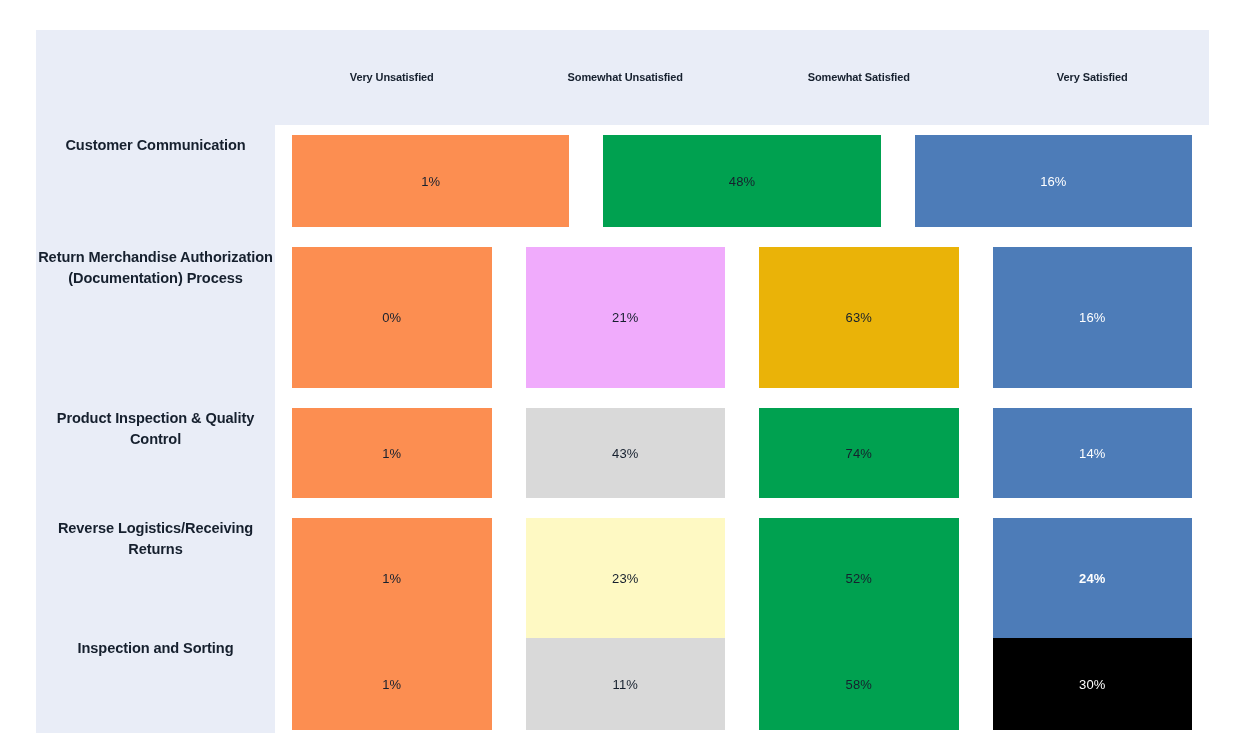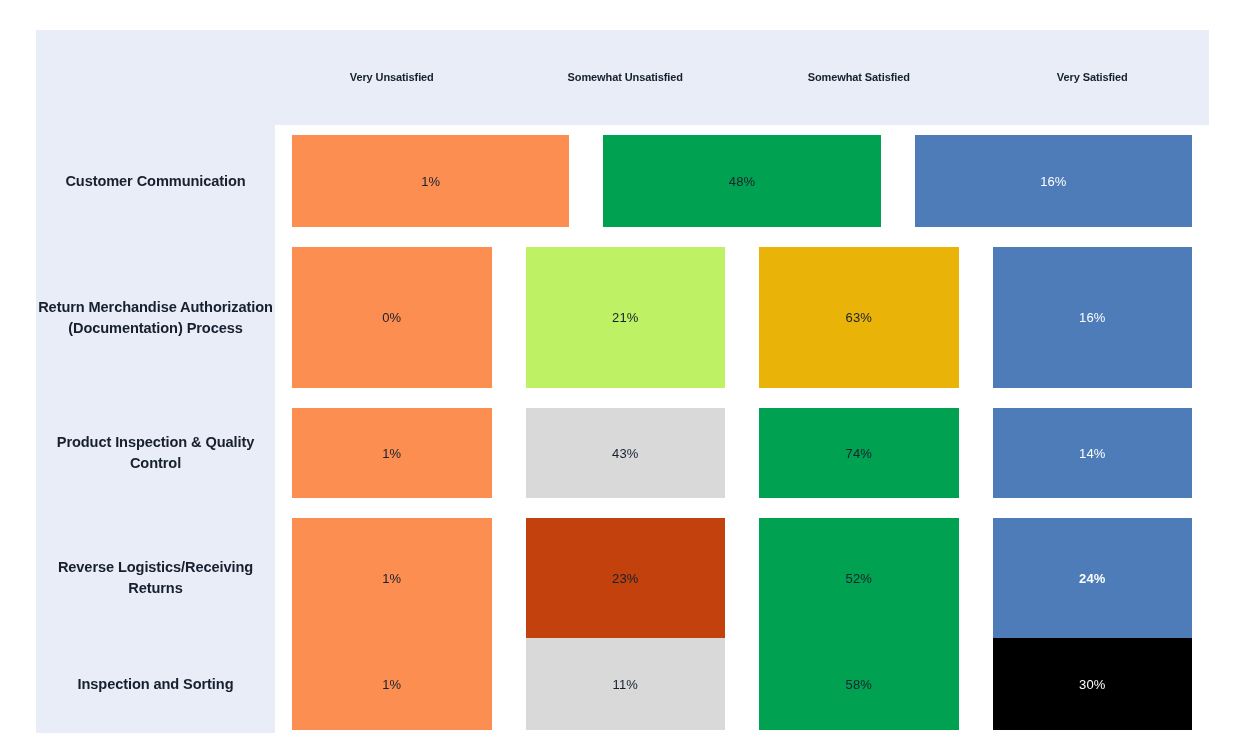--- a/index.html
+++ b/index.html
@@ -67,21 +67,20 @@
     left: 36px;
     top: 125px;
     width: 239px;
     height: 608px;
   }
   .row-label {
     position: absolute;
     left: 0;
     width: 239px;
     display: flex;
-    align-items: center;
     justify-content: center;
     text-align: center;
     padding: 0 0;
   }
   .row-label span {
     font-size: 14.6px;
     font-weight: bold;
     color: #16202e;
     line-height: 1.42;
     letter-spacing: -0.1px;
@@ -184,21 +183,21 @@
           </div>
         </div>
       </div>
       <div class="cell-row" style="top: 122px; height: 141px;">
         <div class="cell-slot">
           <div class="cell-box" style="background: rgb(252, 142, 81);">
             <span class="cell-value dark">0%</span>
           </div>
         </div>
         <div class="cell-slot">
-          <div class="cell-box" style="background: #bef264;">
+          <div class="cell-box" style="background: #f0abfc;">
             <span class="cell-value dark">21%</span>
           </div>
         </div>
         <div class="cell-slot">
           <div class="cell-box" style="background: #eab308;">
             <span class="cell-value dark">63%</span>
           </div>
         </div>
         <div class="cell-slot">
           <div class="cell-box" style="background: rgb(77, 124, 184);">
@@ -228,21 +227,21 @@
           </div>
         </div>
       </div>
       <div class="cell-row" style="top: 393px; height: 120px;">
         <div class="cell-slot">
           <div class="cell-box" style="background: rgb(252, 142, 81);">
             <span class="cell-value dark">1%</span>
           </div>
         </div>
         <div class="cell-slot">
-          <div class="cell-box" style="background: #c2410c;">
+          <div class="cell-box" style="background: #fef9c3;">
             <span class="cell-value dark">23%</span>
           </div>
         </div>
         <div class="cell-slot">
           <div class="cell-box" style="background: rgb(0, 161, 80);">
             <span class="cell-value dark">52%</span>
           </div>
         </div>
         <div class="cell-slot">
           <div class="cell-box" style="background: rgb(77, 124, 184);">

